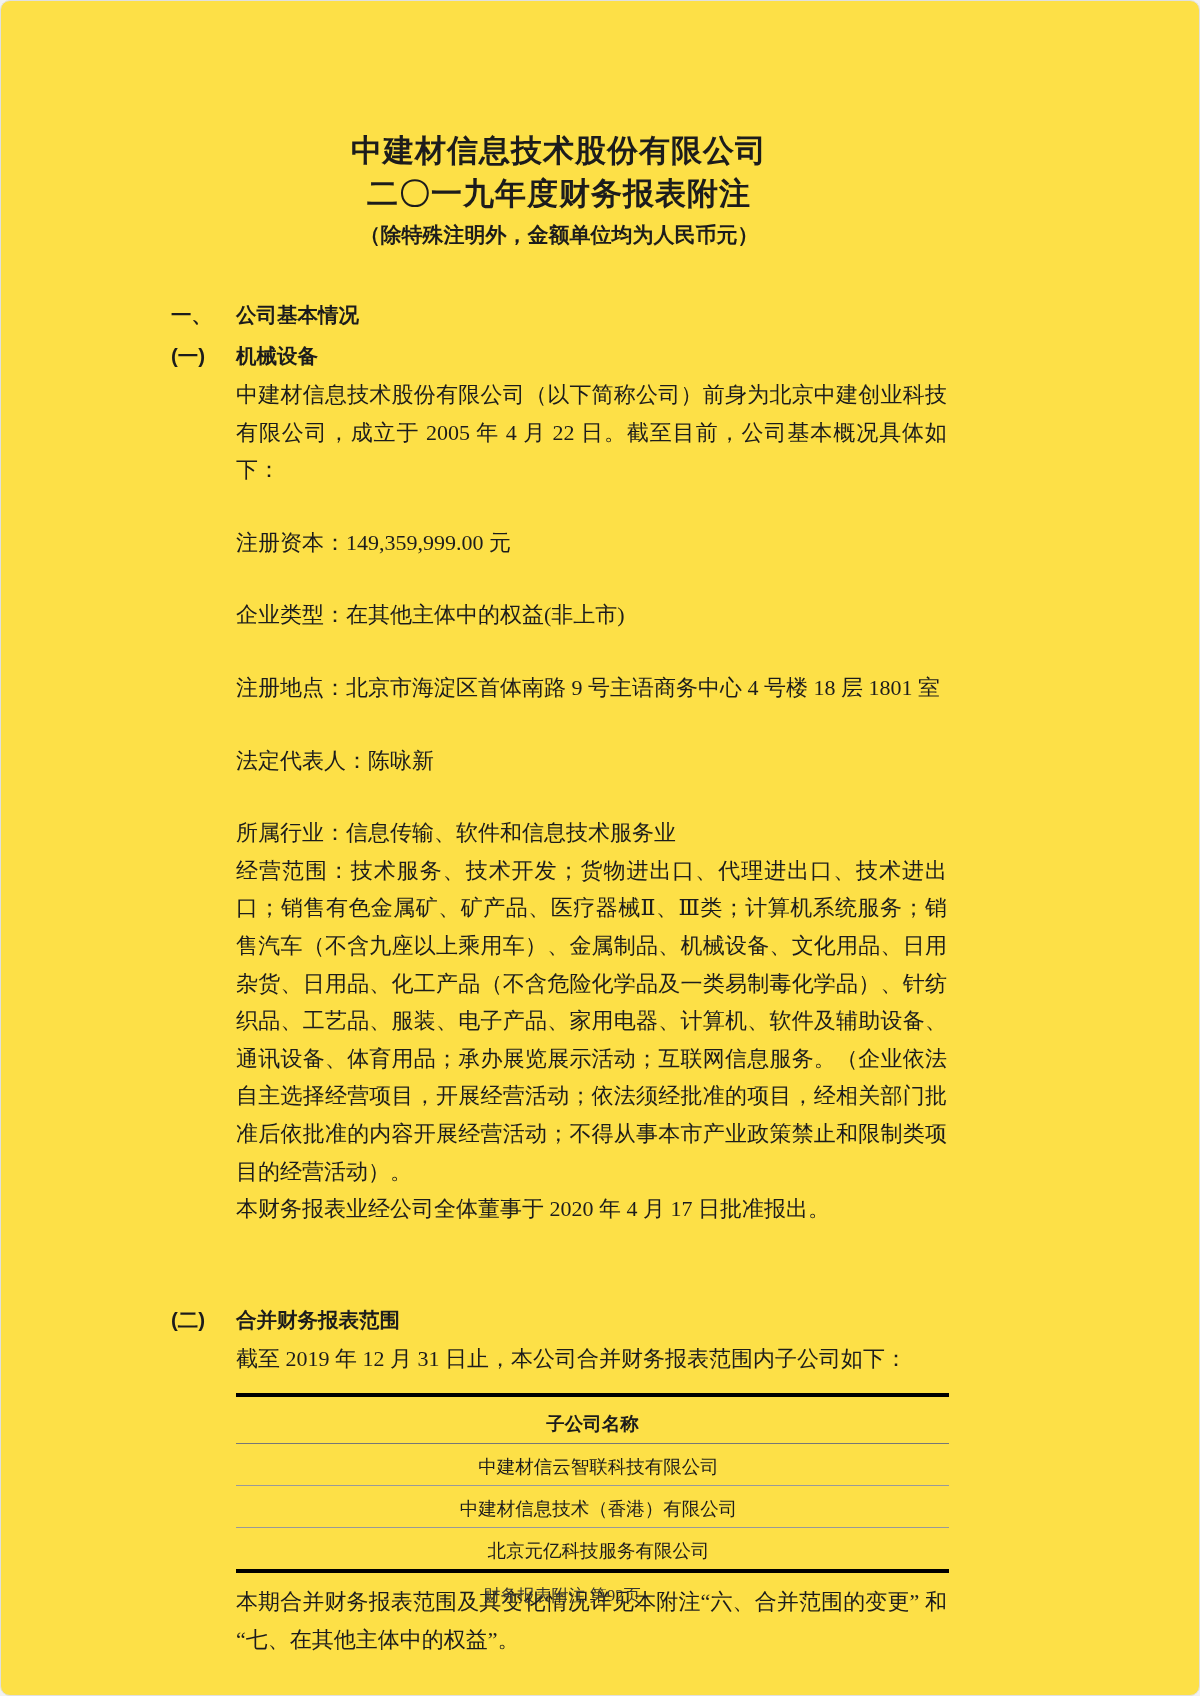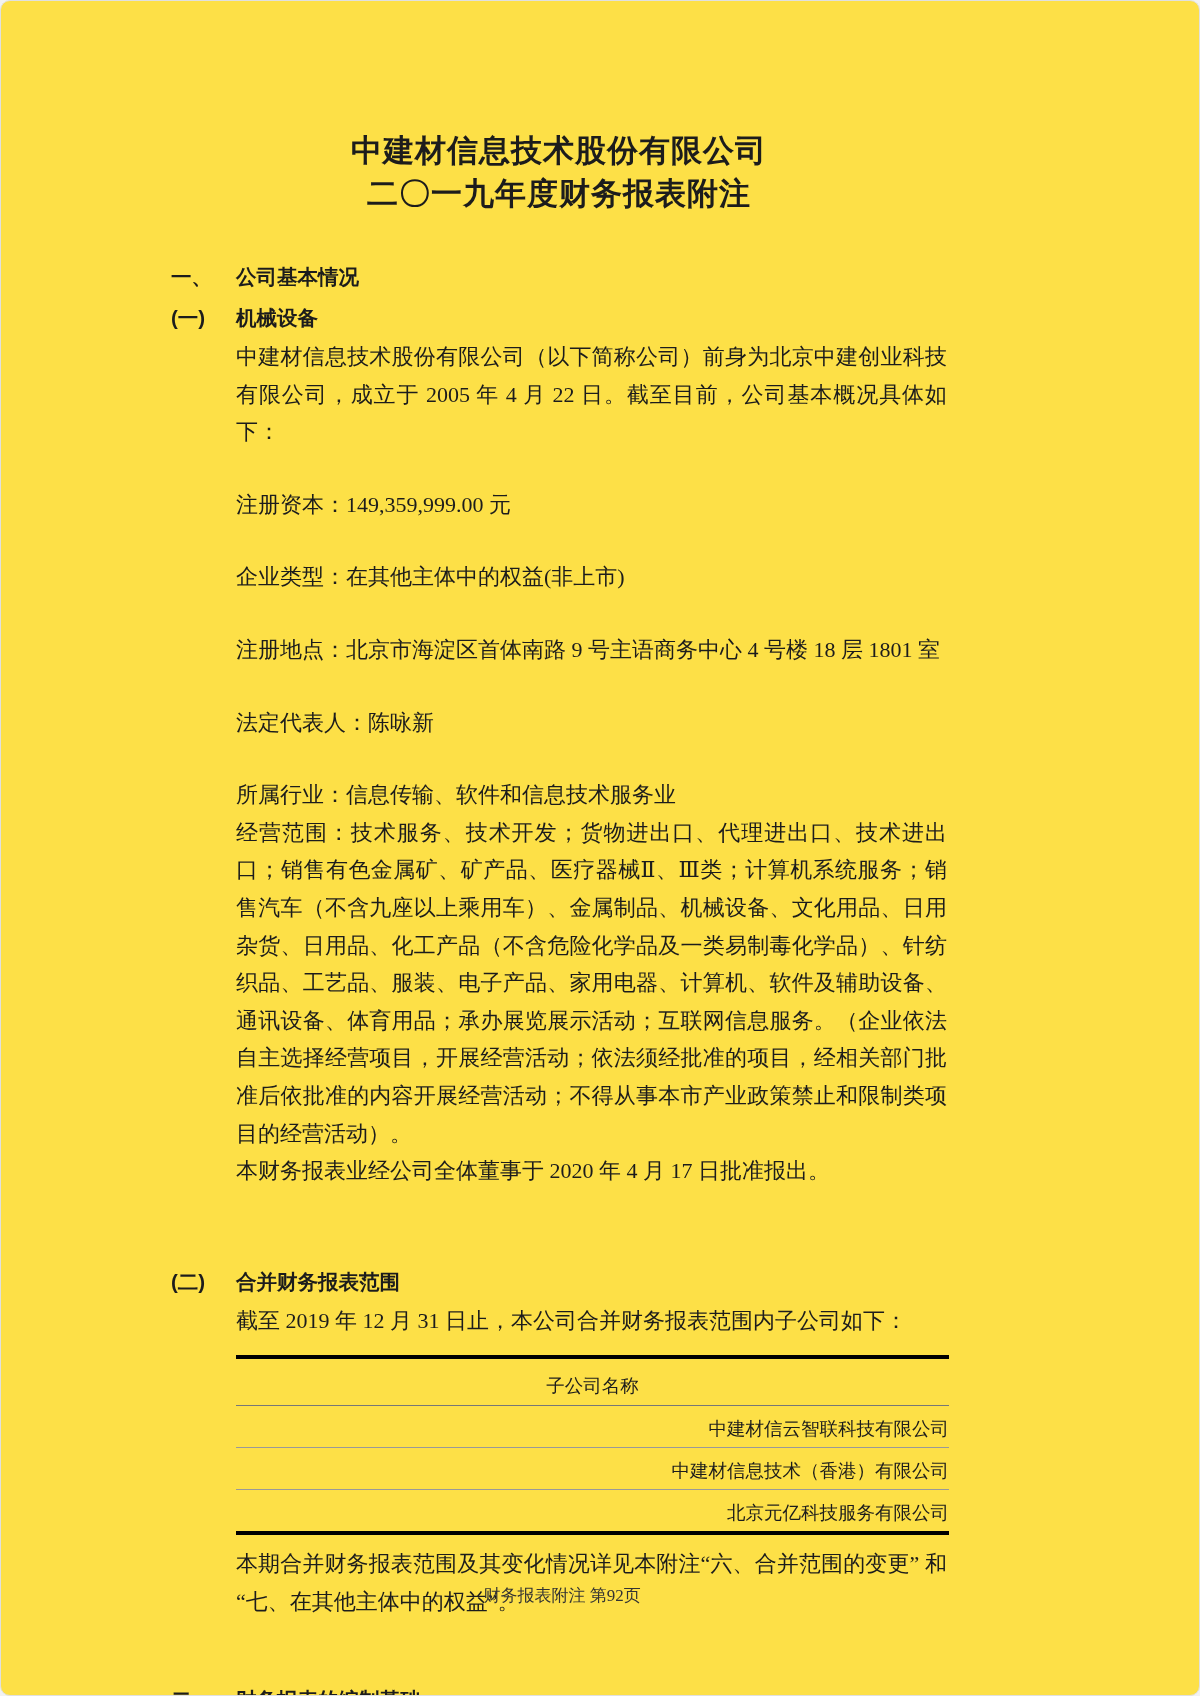--- a/index.html
+++ b/index.html
@@ -55,27 +55,27 @@
   
   .sub-table{
     margin:16px 0 0 65px;
     width:713px;
     border-collapse:collapse;
     font-size:18.5px;
   }
   .sub-table thead th{
     border-top:4px solid #000;
     border-bottom:1px solid #777;
-    font-weight:normal;
+    font-weight:bold;
     text-align:center;
     padding:14px 0 7px 0;
   }
   .sub-table tbody td{
     border-bottom:1px solid #999;
-    text-align:right;
+    text-align:center;
     padding:10px 0 6px 12px;
   }
   .sub-table tbody tr:last-child td{border-bottom:4px solid #000;}
   .table-note{margin-top:10px;}
   
   .footer{
     position:absolute;
     left:172px;width:778px;
     bottom:88px;
     text-align:center;
@@ -85,20 +85,21 @@
 </style>
 </head>
 <body>
 
 <div class="page">
   <div class="content">
 
     <div class="title-block">
       <p class="title-line">中建材信息技术股份有限公司</p>
       <p class="title-line">二〇一九年度财务报表附注</p>
+      <div class="title-note">（除特殊注明外，金额单位均为人民币元）</div>
     </div>
 
     <div class="sec-heading top-sec">
       <span class="sec-num">一、</span>
       <span class="sec-title">公司基本情况</span>
     </div>
 
     <div class="sec-heading sub-sec">
       <span class="sec-num">(一)</span>
       <span class="sec-title">机械设备</span>

